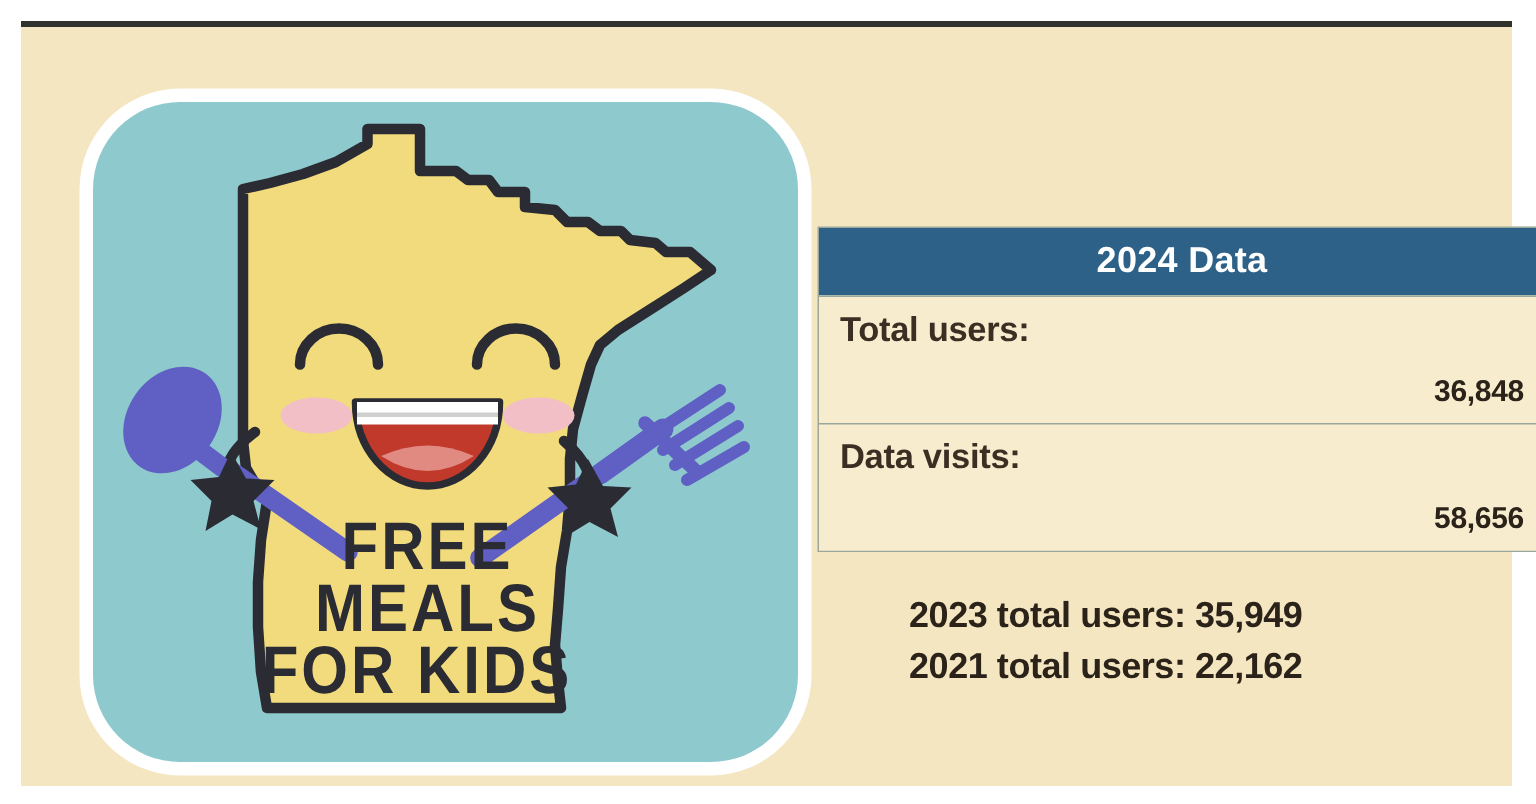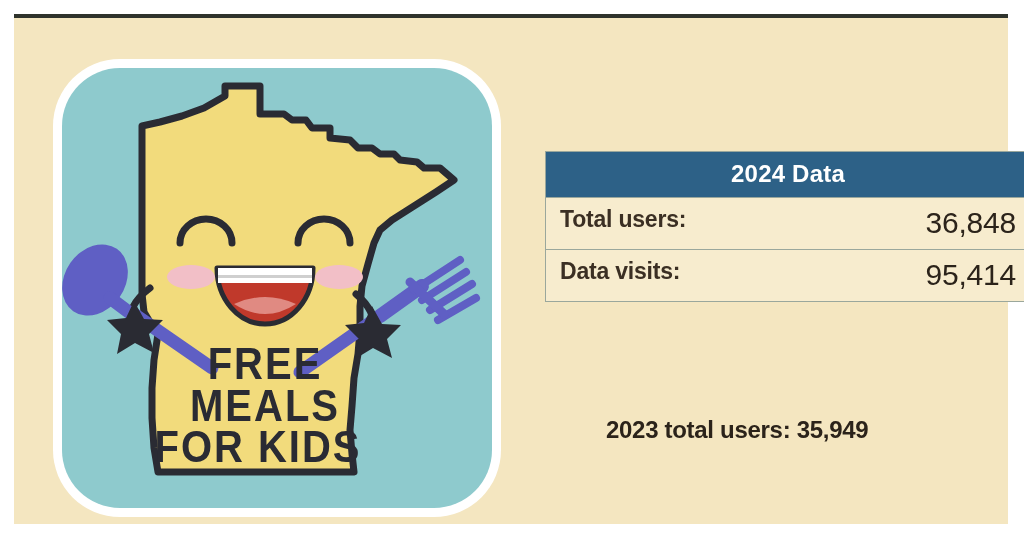--- a/index.html
+++ b/index.html
@@ -31,21 +31,21 @@
     height: 506px;
     background: #f4e6c0;
     border-top: 4px solid #2f332c;
   }
 
   
   .logo-card {
     position: absolute;
     left: 48px;
     top: 50px;
-    width: 430px;
+    width: 470px;
     height: 440px;
     background: #8ecacd;
     border-radius: 58px;
     box-shadow: 0 0 0 9px #ffffff;
     overflow: hidden;
   }
   .logo-svg { display: block; width: 100%; height: 100%; }
 
   
   .data-table {
@@ -77,32 +77,33 @@
   }
   .table-row:first-of-type { border-top: none; }
   .row-label {
     font-size: 23px;
     font-weight: bold;
     color: #3b2f23;
     letter-spacing: -0.2px;
     white-space: nowrap;
   }
   .row-value {
-    font-size: 30px;
-    font-weight: normal;
+    font-size: 20px;
+    font-weight: bold;
     color: #2b231a;
     letter-spacing: -0.2px;
     white-space: nowrap;
+    margin-top: 44px;
   }
 
   
   .prior-years {
     position: absolute;
     left: 592px;
-    top: 395px;
+    top: 376px;
     width: 400px;
   }
   .prior-line {
     font-size: 24px;
     font-weight: bold;
     color: #2b231a;
     letter-spacing: -0.3px;
     line-height: 1.42;
     white-space: nowrap;
   }
@@ -226,23 +227,24 @@
     <div class="data-table">
       <div class="table-header">2024 Data</div>
 
       <div class="table-row">
         <span class="row-label">Total users:</span>
         <span class="row-value">36,848</span>
       </div>
 
       <div class="table-row">
         <span class="row-label">Data visits:</span>
-        <span class="row-value">95,414</span>
+        <span class="row-value">58,656</span>
       </div>
 
     </div>
 
     <div class="prior-years">
       <div class="prior-line">2023 total users: 35,949</div>
+      <div class="prior-line">2021 total users: 22,162</div>
     </div>
 
   </div>
 </div>
 
 </body></html>

